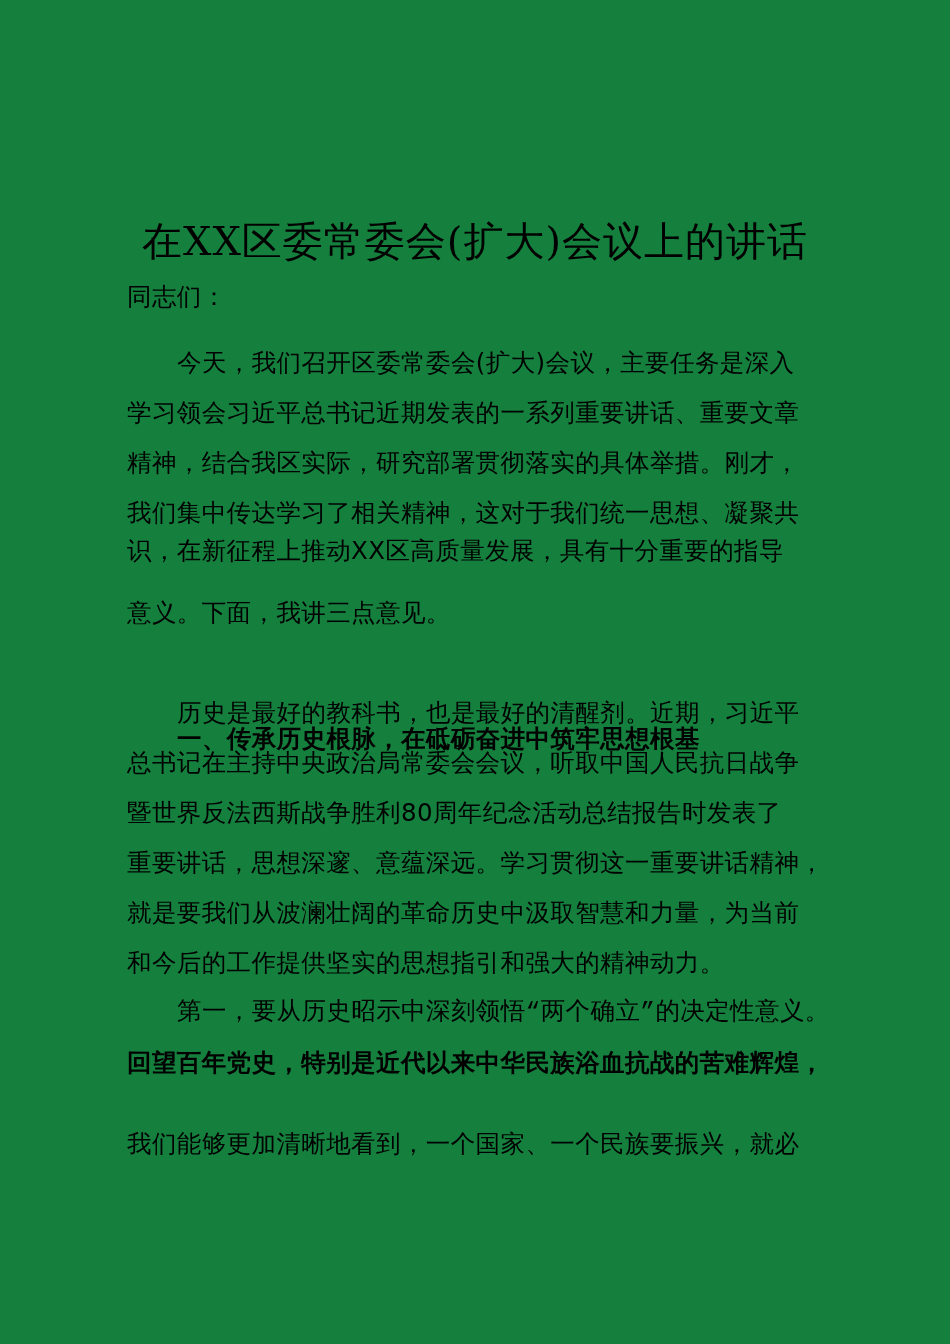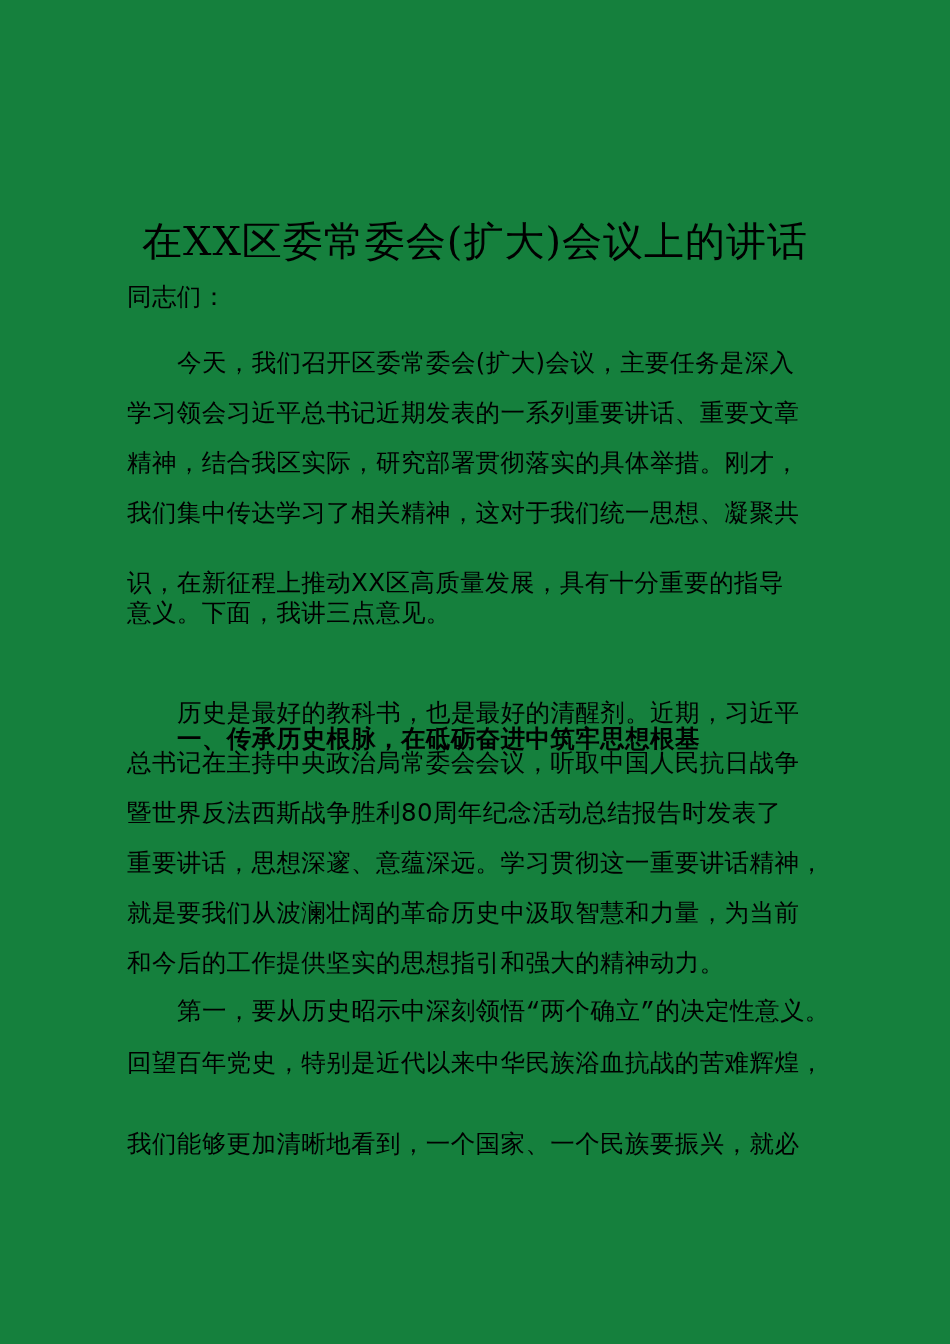--- a/index.html
+++ b/index.html
@@ -57,28 +57,28 @@
 
 <div class="page">
   <h1 class="title">在XX区委常委会(扩大)会议上的讲话</h1>
 
   <div class="line" style="top:280px;">同志们：</div>
 
   <div class="line" style="top:396px;">学习领会习近平总书记近期发表的一系列重要讲话、重要文章</div>
   <div class="line indent" style="top:346px;">今天，我们召开区委常委会(扩大)会议，主要任务是深入</div>
   <div class="line" style="top:446px;">精神，结合我区实际，研究部署贯彻落实的具体举措。刚才，</div>
   <div class="line" style="top:496px;">我们集中传达学习了相关精神，这对于我们统一思想、凝聚共</div>
-  <div class="line" style="top:566px;">识，在新征程上推动XX区高质量发展，具有十分重要的指导</div>
+  <div class="line" style="top:534px;">识，在新征程上推动XX区高质量发展，具有十分重要的指导</div>
   <div class="line" style="top:596px;text-align:right;">意义。下面，我讲三点意见。</div>
 
   <div class="line indent bold" style="top:674px;margin-top:48px;">一、传承历史根脉，在砥砺奋进中筑牢思想根基</div>
 
   <div class="line indent" style="top:696px;">历史是最好的教科书，也是最好的清醒剂。近期，习近平</div>
   <div class="line" style="top:746px;">总书记在主持中央政治局常委会会议，听取中国人民抗日战争</div>
   <div class="line" style="top:796px;">暨世界反法西斯战争胜利80周年纪念活动总结报告时发表了</div>
   <div class="line" style="top:846px;">重要讲话，思想深邃、意蕴深远。学习贯彻这一重要讲话精神，</div>
   <div class="line" style="top:896px;">就是要我们从波澜壮阔的革命历史中汲取智慧和力量，为当前</div>
   <div class="line" style="top:946px;">和今后的工作提供坚实的思想指引和强大的精神动力。</div>
 
   <div class="line indent" style="top:996px;font-family:Liberation Mono, monospace;">第一，要从历史昭示中深刻领悟“两个确立”的决定性意义。</div>
-  <div class="line" style="top:1046px;">回望百年党史，特别是近代以来中华民族浴血抗战的苦难辉煌，</div>
+  <div class="line" style="top:1046px;font-weight:bold;">回望百年党史，特别是近代以来中华民族浴血抗战的苦难辉煌，</div>
   <div class="line" style="top:1096px;margin-top:31px;">我们能够更加清晰地看到，一个国家、一个民族要振兴，就必</div>
 </div>
 
 </body></html>

